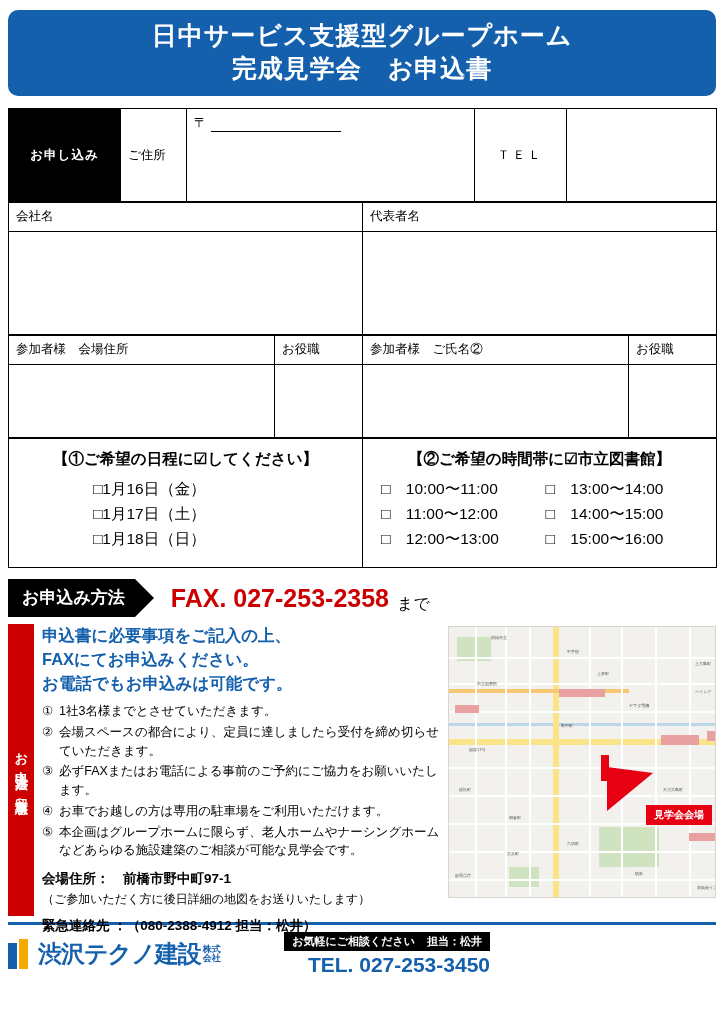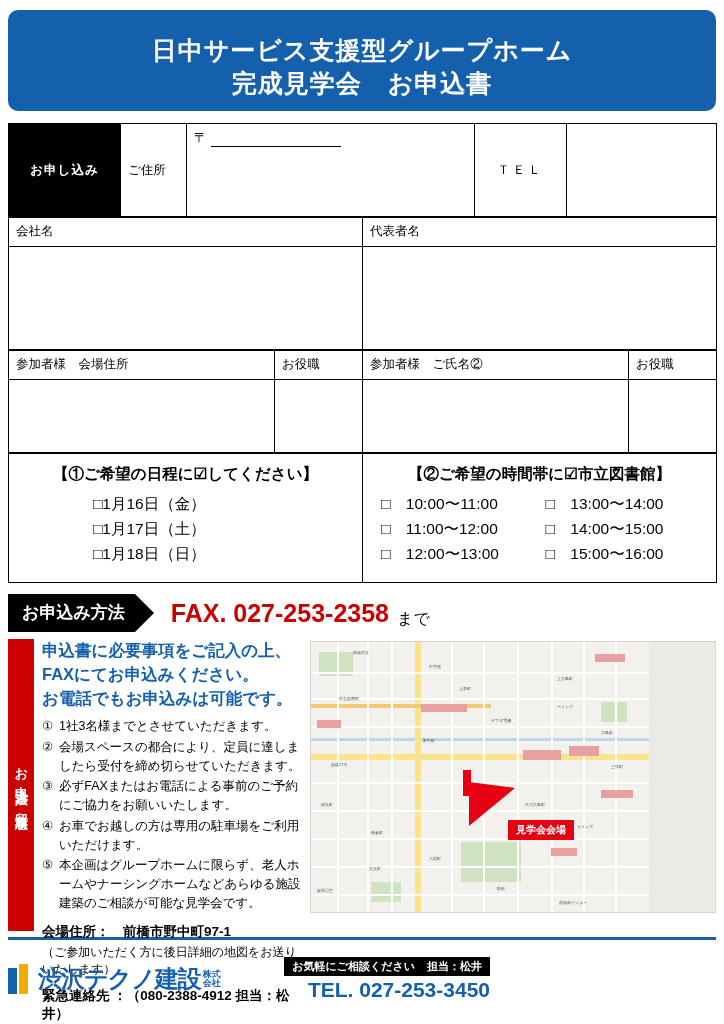--- a/index.html
+++ b/index.html
@@ -22,21 +22,21 @@
     box-sizing: border-box;
     padding: 0 8px;
   }
 
   
   .header {
     margin: 10px 0 12px 0;
     background: #1560ad;
     border-radius: 10px;
     text-align: center;
-    padding: 24px 0 11px 0;
+    padding: 9px 0 11px 0;
   }
   .header .line {
     color: #ffffff;
     font-weight: bold;
     font-size: 25px;
     letter-spacing: 1px;
     line-height: 1.32;
   }
 
   
@@ -207,21 +207,21 @@
     margin-top: 3px;
   }
   .emg-line {
     font-size: 13.5px;
     font-weight: bold;
     margin-top: 9px;
   }
 
   
   .map {
-    width: 406px;
+    width: 268px;
     height: 272px;
     position: relative;
     background: #eceae4;
     overflow: hidden;
     border: 1px solid #d8d5cd;
     box-sizing: border-box;
     align-self: flex-start;
     margin-top: 2px;
   }
   .map .road {
@@ -280,21 +280,21 @@
     height: 0;
     border-left: 46px solid #e60012;
     border-top: 6px solid transparent;
     border-bottom: 38px solid transparent;
   }
 
   
   .footer {
     margin-top: 6px;
     border-top: 3px solid #1560ad;
-    padding-top: 16px;
+    padding-top: 6px;
     display: flex;
     align-items: center;
     height: 46px;
   }
   .logo {
     display: flex;
     align-items: center;
     width: 232px;
   }
   .logo-mark {

